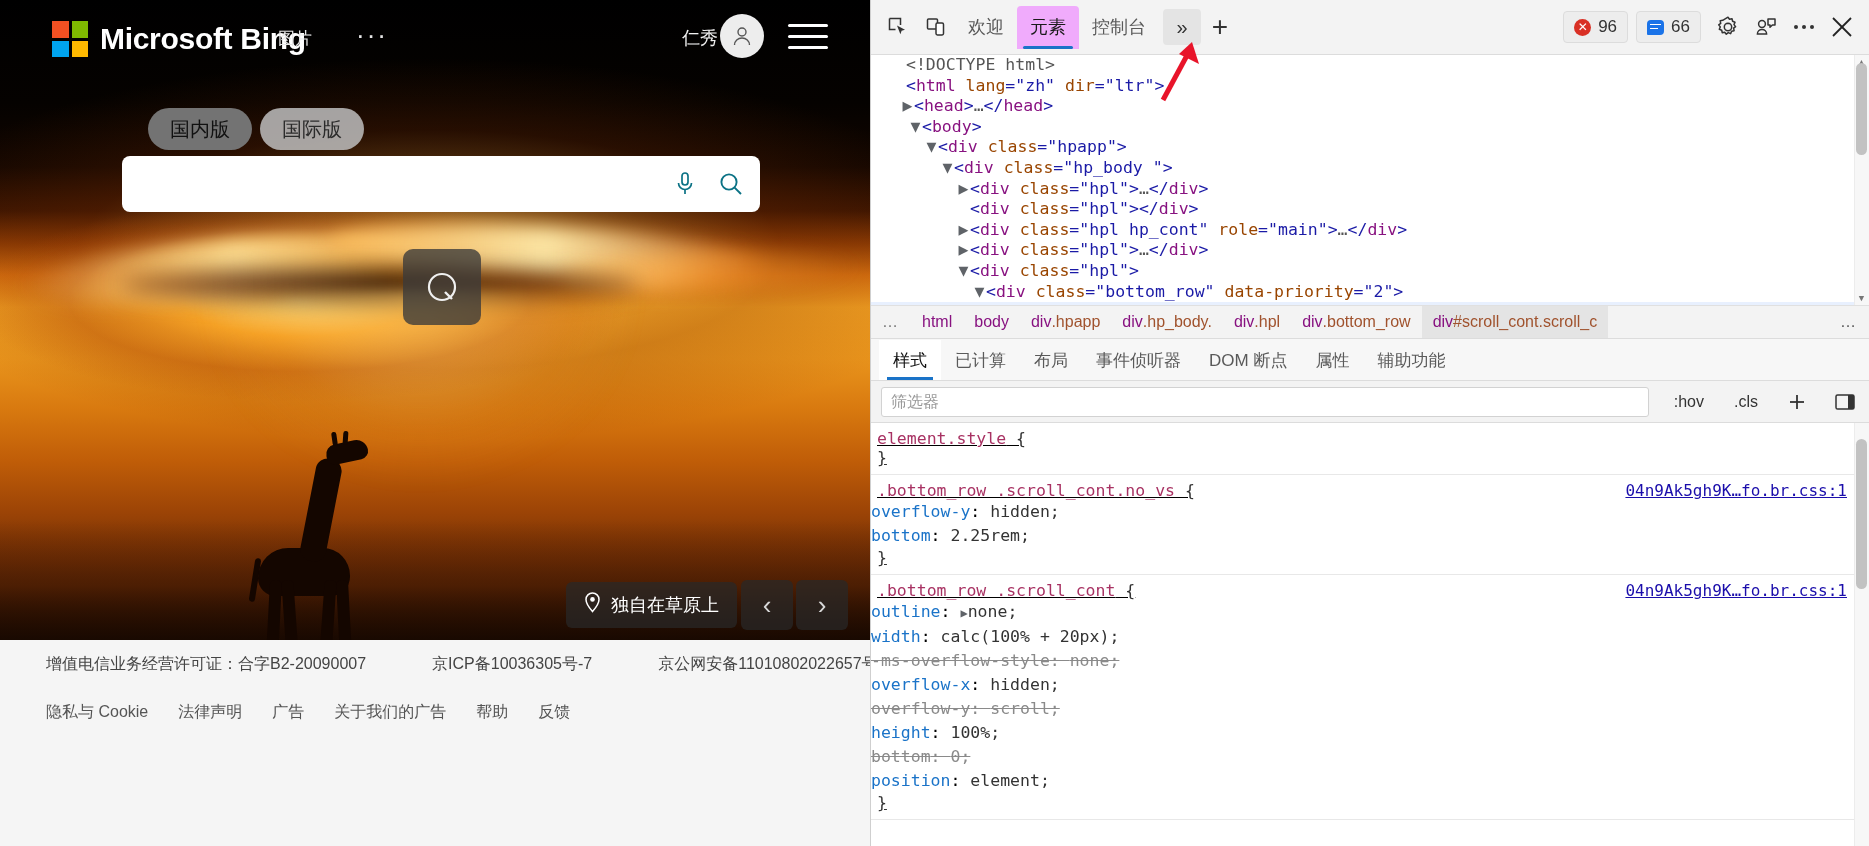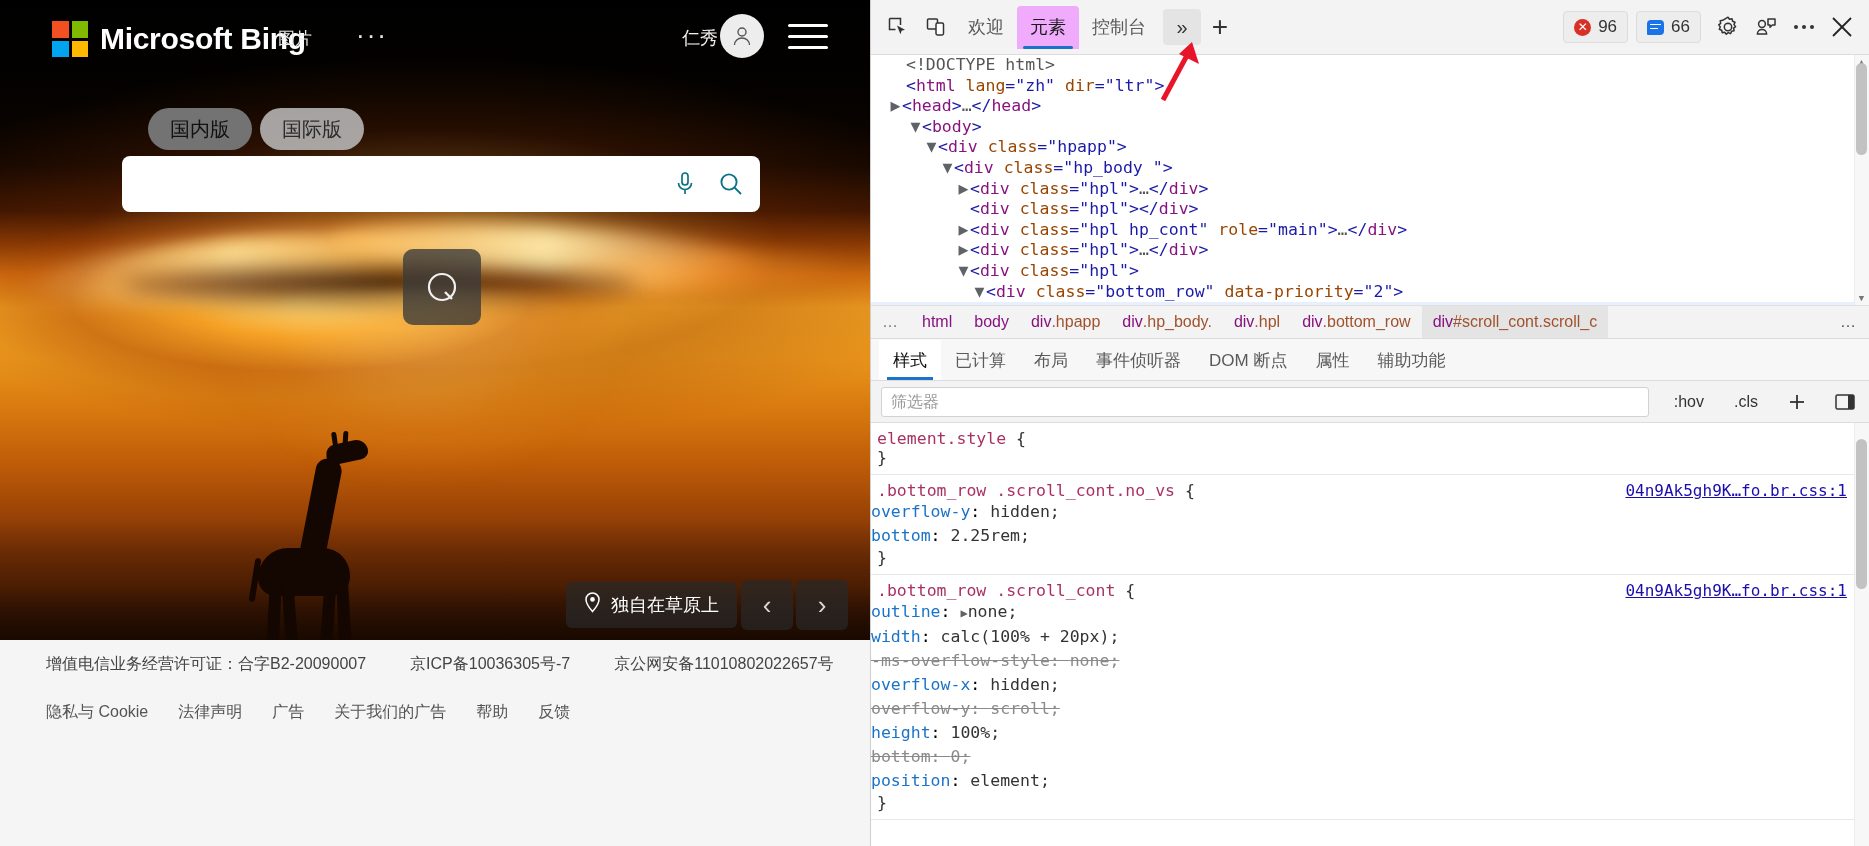--- a/index.html
+++ b/index.html
@@ -101,21 +101,21 @@
   .caption-pill { position:absolute; left: 566px; top: 582px; height: 46px; padding: 0 18px;
                   background: rgba(40,40,40,.72); border-radius: 6px; z-index: 6;
                   display:flex; align-items:center; gap: 10px; color:#fff; font-size: 18px; cursor:pointer; }
   .arrow-btn { position:absolute; top: 580px; width: 52px; height: 50px; background: rgba(40,40,40,.72);
                border-radius: 6px; z-index: 6; display:flex; align-items:center; justify-content:center;
                color:#d8d8d8; font-size: 26px; cursor:pointer; }
   .arrow-prev { left: 741px; }
   .arrow-next { left: 796px; }
 
   .bing-footer { position:absolute; left:0; top: 640px; width: 870px; height: 206px; background: #f5f5f5; }
-  .footer-row1 { position:absolute; left: 46px; top: 14px; display:flex; gap: 44px;
+  .footer-row1 { position:absolute; left: 46px; top: 14px; display:flex; gap: 66px;
                  font-size: 16px; color:#444; white-space: nowrap; }
   .footer-row1 span { cursor:pointer; }
   .footer-row2 { position:absolute; left: 46px; top: 62px; display:flex; gap: 30px;
                  font-size: 16px; color:#555; white-space: nowrap; }
   .footer-row2 span { cursor:pointer; }
 
   
   #devtools {
     position: relative; width: 999px; height: 846px; background:#ffffff;
     border-left: 1px solid #cfcfcf; flex: 0 0 999px; overflow:hidden;
@@ -185,21 +185,21 @@
   .filter-input { flex:1; height: 30px; background:#fff; border:1px solid #d2d2d2; border-radius:3px;
                   padding: 0 9px; font-size: 16px; font-family: inherit; outline:none; color:#222; }
   .filter-input::placeholder { color:#9a9a9a; }
   .fbtn { font-size: 16px; color:#333; padding: 0 5px; cursor:pointer; }
   .fico { width: 28px; height: 26px; display:flex; align-items:center; justify-content:center; font-size: 19px; color:#333; cursor:pointer; }
 
   
   .rules { position:relative; height: 426px; overflow:hidden; background:#fff;
            font-family: "DejaVu Sans Mono", "Liberation Mono", monospace; font-size: 16.5px; }
   .rule { border-bottom: 1px solid #e8e8e8; padding: 6px 0 7px 0; position:relative; }
-  .rule-head { padding-left: 6px; white-space: nowrap; }
+  .rule-head { padding-left: 6px; white-space: nowrap; text-decoration: underline; }
   .sel-name { color:#a83263; }
   .brace { color:#333; }
   .src-link { position:absolute; right: 22px; top: 6px; color:#1a0dab; text-decoration: underline; font-size: 16px; cursor:pointer; }
   .decl { white-space: nowrap; line-height: 24px; }
   .prop { color:#1a73c8; }
   .pval { color:#333; }
   .decl.dis { text-decoration: line-through; color:#8a8a8a; }
   .decl.dis .prop, .decl.dis .pval { color:#8a8a8a; }
   .tri { display:inline-block; color:#5f6368; font-size: 12px; }
   .rules-scroll { position:absolute; right:0; top:0; width: 15px; height: 426px; background:#f7f7f7; border-left:1px solid #ececec; }
@@ -369,21 +369,21 @@
           <line x1="4" y1="4" x2="22" y2="22" stroke="#222" stroke-width="1.8"></line>
           <line x1="22" y1="4" x2="4" y2="22" stroke="#222" stroke-width="1.8"></line>
         </svg>
       </div>
     </div>
 
     <div class="dom-tree">
       <div id="dom-lines">
           <div class="dom-line" style="padding-left: 22px;"><span class="tw space">·</span><span class="txt">&lt;!DOCTYPE html&gt;</span></div>
           <div class="dom-line" style="padding-left: 22px;"><span class="tw space">·</span><span class="ang">&lt;</span><span class="tag">html</span><span class="attr"> lang</span><span class="ang">=</span><span class="val">"zh"</span><span class="attr"> dir</span><span class="ang">=</span><span class="val">"ltr"</span><span class="ang">&gt;</span></div>
-          <div class="dom-line" style="padding-left: 18px;"><span class="tw">▶</span><span class="ang">&lt;</span><span class="tag">head</span><span class="ang">&gt;</span><span class="txt">…</span><span class="ang">&lt;/</span><span class="tag">head</span><span class="ang">&gt;</span></div>
+          <div class="dom-line" style="padding-left: 30px;"><span class="tw">▶</span><span class="ang">&lt;</span><span class="tag">head</span><span class="ang">&gt;</span><span class="txt">…</span><span class="ang">&lt;/</span><span class="tag">head</span><span class="ang">&gt;</span></div>
           <div class="dom-line" style="padding-left: 38px;"><span class="tw">▼</span><span class="ang">&lt;</span><span class="tag">body</span><span class="ang">&gt;</span></div>
           <div class="dom-line" style="padding-left: 54px;"><span class="tw">▼</span><span class="ang">&lt;</span><span class="tag">div</span><span class="attr"> class</span><span class="ang">=</span><span class="val">"hpapp"</span><span class="ang">&gt;</span></div>
           <div class="dom-line" style="padding-left: 70px;"><span class="tw">▼</span><span class="ang">&lt;</span><span class="tag">div</span><span class="attr"> class</span><span class="ang">=</span><span class="val">"hp_body  "</span><span class="ang">&gt;</span></div>
           <div class="dom-line" style="padding-left: 86px;"><span class="tw">▶</span><span class="ang">&lt;</span><span class="tag">div</span><span class="attr"> class</span><span class="ang">=</span><span class="val">"hpl"</span><span class="ang">&gt;</span><span class="txt">…</span><span class="ang">&lt;/</span><span class="tag">div</span><span class="ang">&gt;</span></div>
           <div class="dom-line" style="padding-left: 86px;"><span class="tw space">·</span><span class="ang">&lt;</span><span class="tag">div</span><span class="attr"> class</span><span class="ang">=</span><span class="val">"hpl"</span><span class="ang">&gt;</span><span class="ang">&lt;/</span><span class="tag">div</span><span class="ang">&gt;</span></div>
           <div class="dom-line" style="padding-left: 86px;"><span class="tw">▶</span><span class="ang">&lt;</span><span class="tag">div</span><span class="attr"> class</span><span class="ang">=</span><span class="val">"hpl hp_cont"</span><span class="attr"> role</span><span class="ang">=</span><span class="val">"main"</span><span class="ang">&gt;</span><span class="txt">…</span><span class="ang">&lt;/</span><span class="tag">div</span><span class="ang">&gt;</span></div>
           <div class="dom-line" style="padding-left: 86px;"><span class="tw">▶</span><span class="ang">&lt;</span><span class="tag">div</span><span class="attr"> class</span><span class="ang">=</span><span class="val">"hpl"</span><span class="ang">&gt;</span><span class="txt">…</span><span class="ang">&lt;/</span><span class="tag">div</span><span class="ang">&gt;</span></div>
           <div class="dom-line" style="padding-left: 86px;"><span class="tw">▼</span><span class="ang">&lt;</span><span class="tag">div</span><span class="attr"> class</span><span class="ang">=</span><span class="val">"hpl"</span><span class="ang">&gt;</span></div>
           <div class="dom-line" style="padding-left: 102px;"><span class="tw">▼</span><span class="ang">&lt;</span><span class="tag">div</span><span class="attr"> class</span><span class="ang">=</span><span class="val">"bottom_row"</span><span class="attr"> data-priority</span><span class="ang">=</span><span class="val">"2"</span><span class="ang">&gt;</span></div>
           <div class="dom-line sel" style="padding-left: 118px;"><span class="tw">▶</span><span class="ang">&lt;</span><span class="tag">div</span><span class="attr"> class</span><span class="ang">=</span><span class="val">"scroll_cont show_none no_vs"</span><span class="attr"> id</span><span class="ang">=</span><span class="val">"scroll_cont"</span><span class="ang">&gt;</span><span class="txt">…</span><span class="ang">&lt;/div&gt;</span></div>

